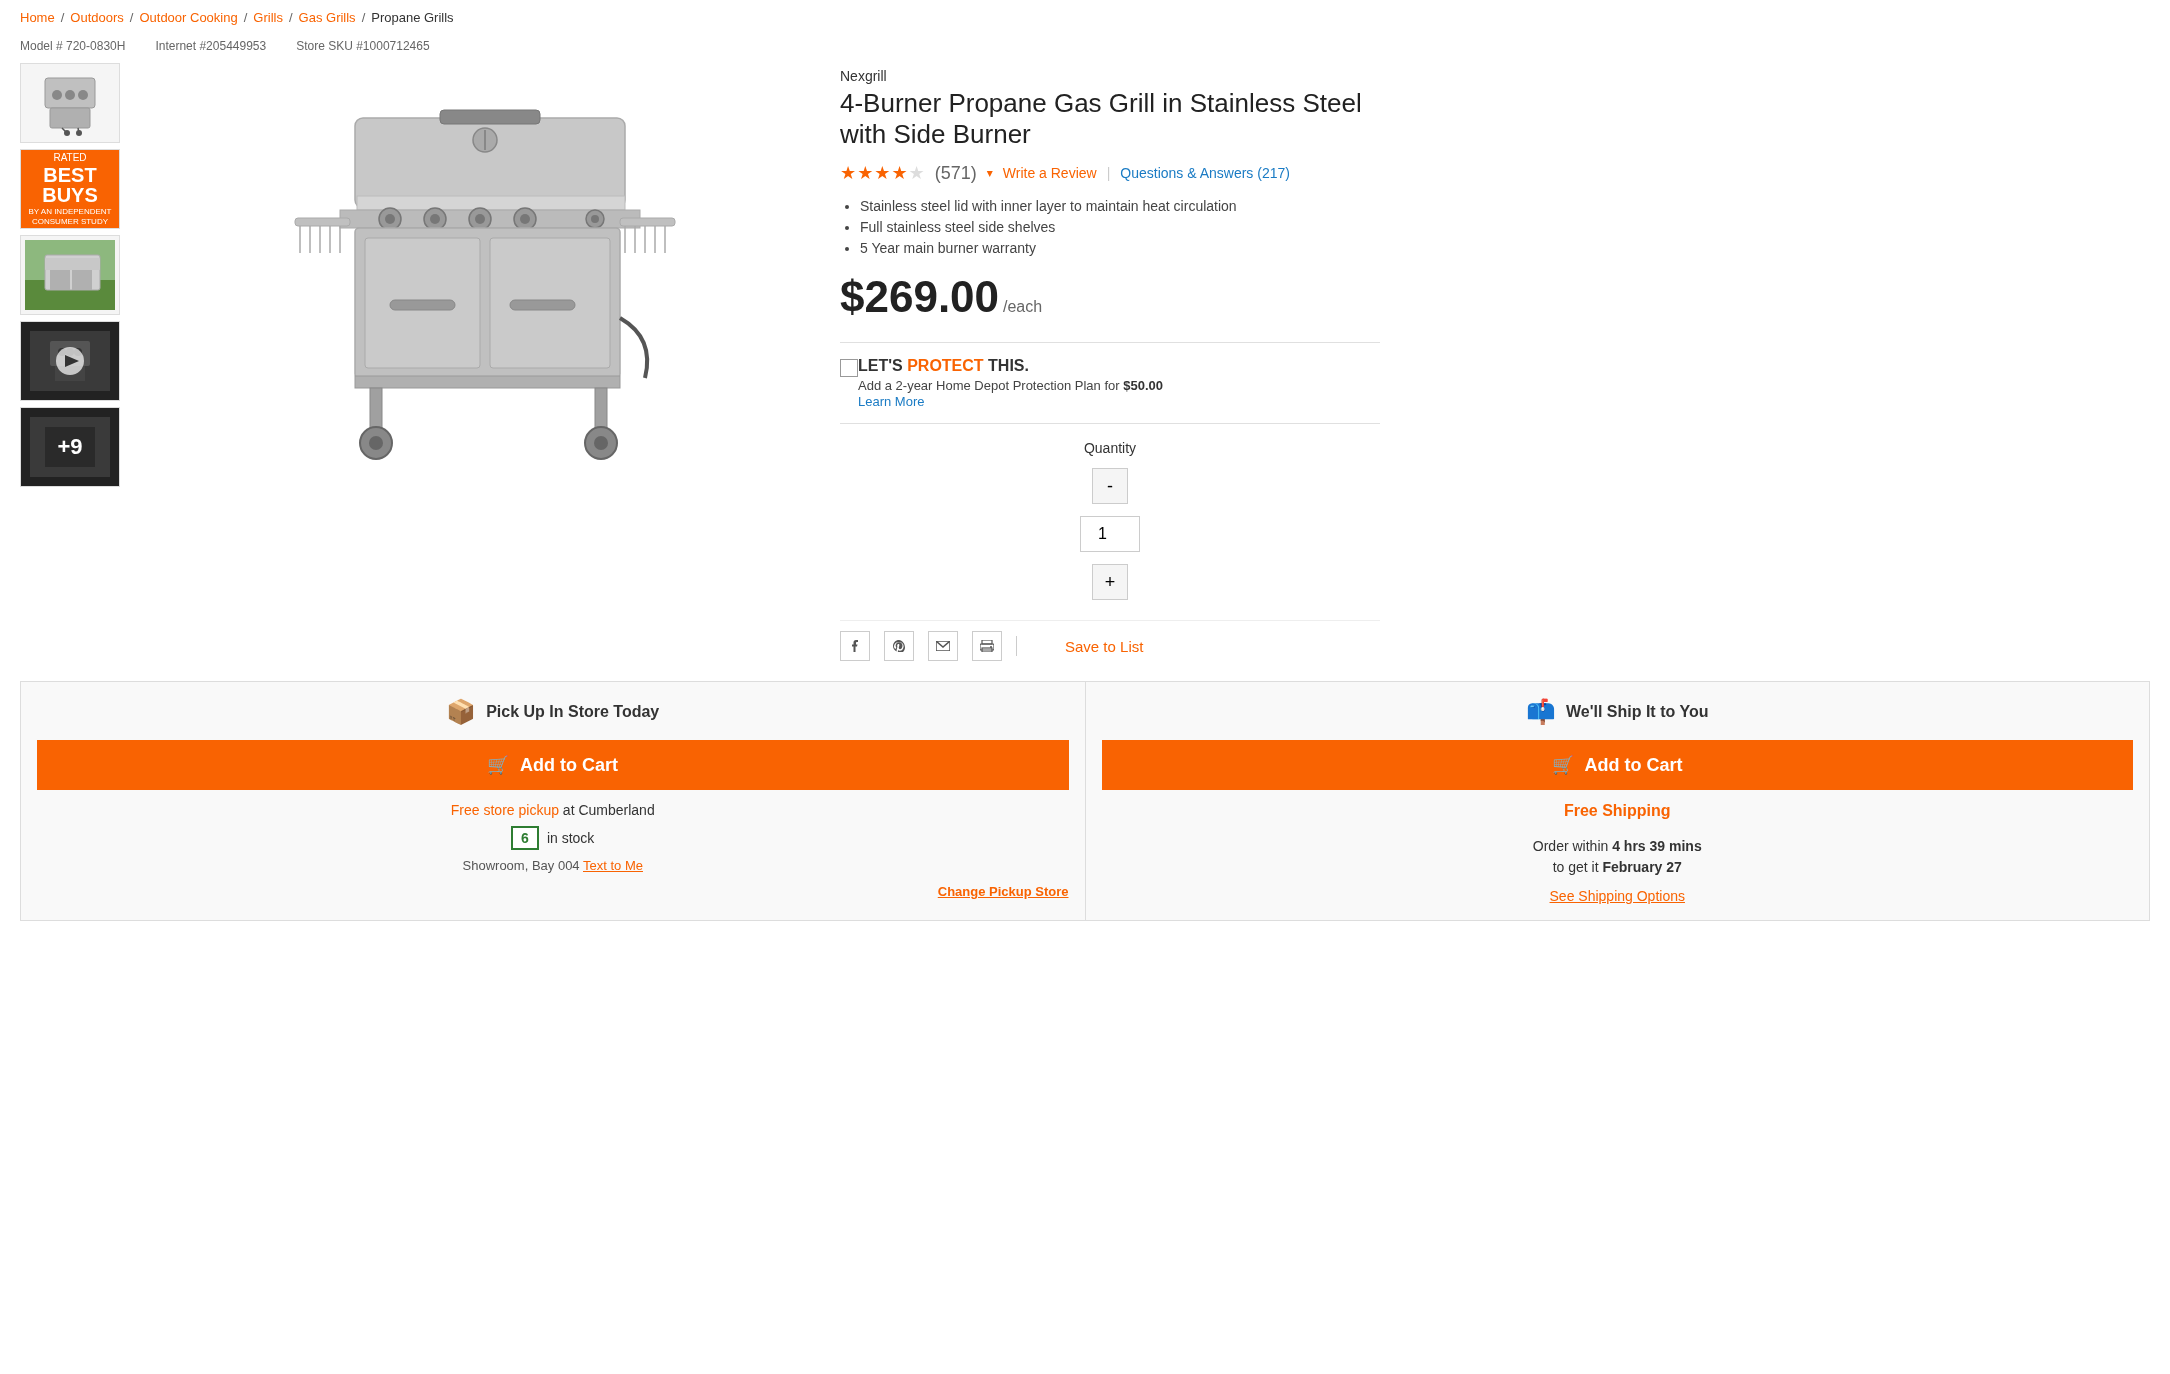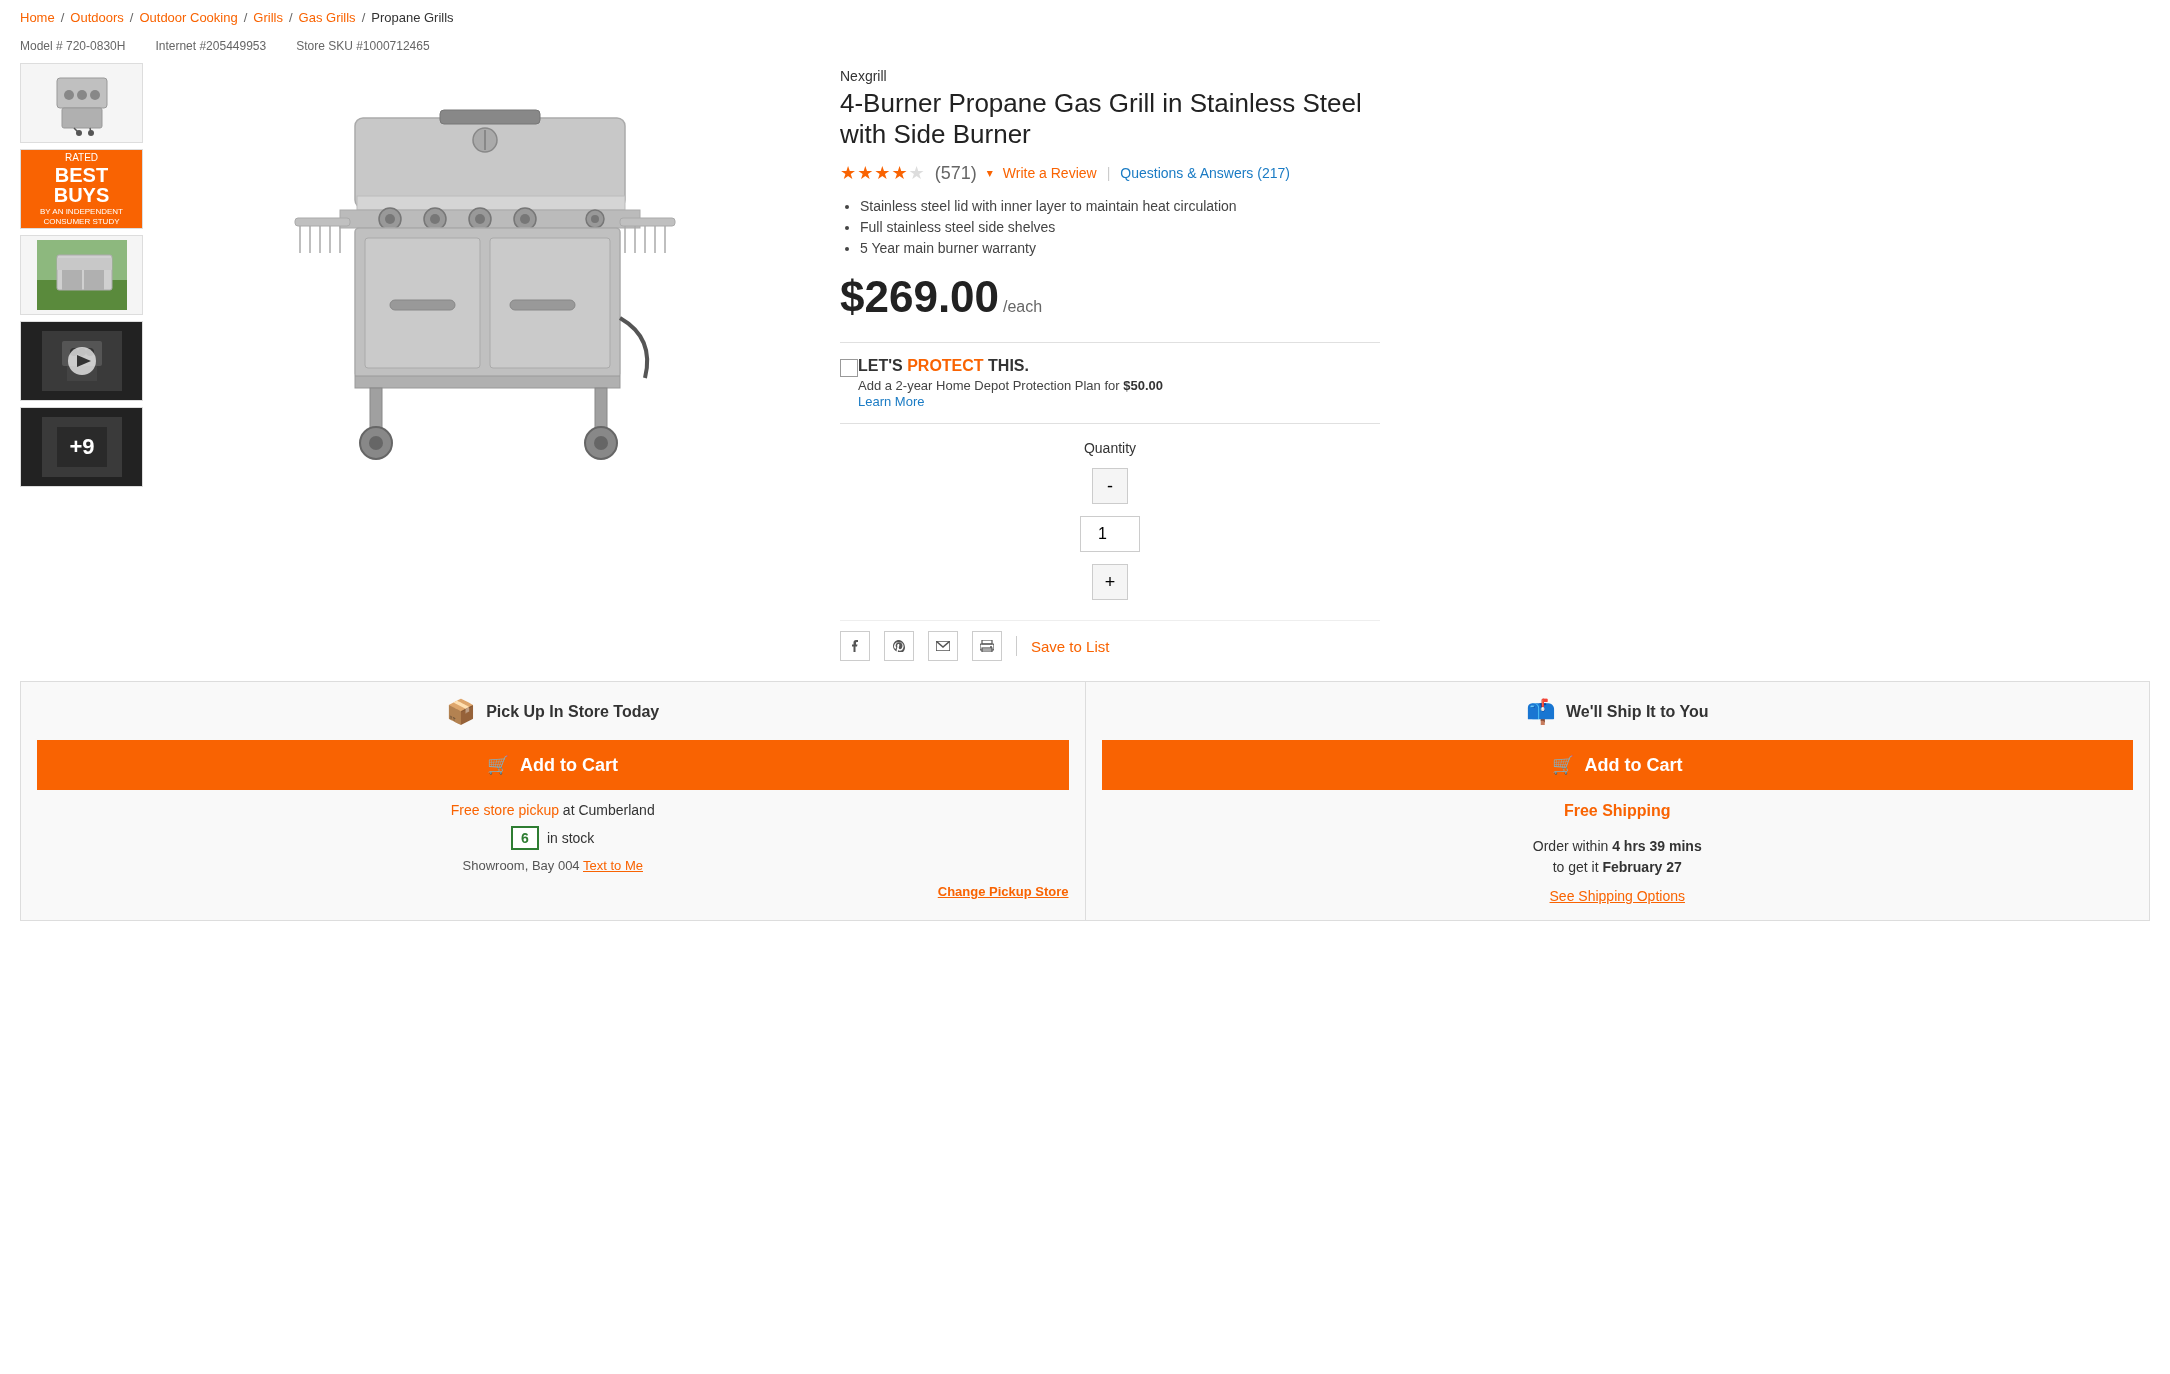--- a/index.html
+++ b/index.html
@@ -12,21 +12,21 @@
     .breadcrumb .current { color: #333; }
 
     
     .model-info { display: flex; gap: 30px; padding: 4px 20px 10px; font-size: 12px; color: #666; }
 
     
     .main-content { display: flex; padding: 0 20px; gap: 20px; max-width: 1400px; }
 
     
     .thumbnails { display: flex; flex-direction: column; gap: 6px; width: 110px; flex-shrink: 0; }
-    .thumb { width: 123px; height: 80px; border: 1px solid #ddd; cursor: pointer; overflow: hidden; display: flex; align-items: center; justify-content: center; position: relative; background: #f5f5f5; }
+    .thumb { width: 100px; height: 80px; border: 1px solid #ddd; cursor: pointer; overflow: hidden; display: flex; align-items: center; justify-content: center; position: relative; background: #f5f5f5; }
     .thumb.rated-best { background: #f96302; display: flex; flex-direction: column; align-items: center; justify-content: center; color: white; font-weight: bold; font-size: 11px; text-align: center; padding: 6px; }
     .thumb.rated-best .rated { font-size: 10px; font-weight: normal; margin-bottom: 2px; }
     .thumb.rated-best .best { font-size: 20px; font-weight: 900; line-height: 1; }
     .thumb.rated-best .buys { font-size: 20px; font-weight: 900; line-height: 1; }
     .thumb.rated-best .subtitle { font-size: 8px; font-weight: normal; margin-top: 2px; line-height: 1.2; }
     .thumb.more-images { background: #222; display: flex; align-items: center; justify-content: center; color: white; font-size: 20px; font-weight: bold; cursor: pointer; }
     .thumb.video-thumb { background: #222; display: flex; align-items: center; justify-content: center; }
 
     
     .main-image { flex: 1; display: flex; align-items: flex-start; justify-content: center; padding-top: 10px; }
@@ -67,21 +67,21 @@
     
     .quantity-row { display: flex; align-items: center; gap: 12px; margin-bottom: 20px; flex-direction: column; }
     .quantity-label { font-size: 14px; color: #333; }
     .qty-btn { width: 36px; height: 36px; border: 1px solid #ccc; background: #f5f5f5; font-size: 18px; cursor: pointer; display: flex; align-items: center; justify-content: center; }
     .qty-input { width: 60px; height: 36px; border: 1px solid #ccc; text-align: center; font-size: 16px; }
 
     
     .social-row { display: flex; align-items: center; gap: 14px; padding: 10px 0; border-top: 1px solid #eee; margin-top: 10px; }
     .social-icon { width: 30px; height: 30px; border: 1px solid #ccc; display: flex; align-items: center; justify-content: center; cursor: pointer; color: #555; font-size: 14px; }
     .social-divider { height: 20px; width: 1px; background: #ccc; }
-    .save-to-list { color: #f96302; font-size: 15px; cursor: pointer; text-decoration: none; font-weight: normal; }
+    .save-to-list { color: #f96302; font-size: 15px; cursor: pointer; text-decoration: none; font-weight: normal; margin-left: 34px; }
 
     
     .bottom-section { display: flex; gap: 0; margin: 10px 20px; border: 1px solid #ddd; }
     .pickup-section, .ship-section { flex: 1; padding: 16px; background: #f9f9f9; }
     .pickup-section { border-right: 1px solid #ddd; }
     .section-header { display: flex; align-items: center; justify-content: center; gap: 10px; font-size: 16px; font-weight: bold; color: #333; margin-bottom: 14px; }
     .section-icon { font-size: 24px; }
     .add-to-cart-btn { width: 100%; padding: 14px; background: #f96302; color: white; border: none; font-size: 18px; font-weight: bold; cursor: pointer; display: flex; align-items: center; justify-content: center; gap: 10px; margin-bottom: 12px; }
     .free-pickup { color: #1a7bc4; font-size: 14px; text-align: center; }
     .stock-row { display: flex; align-items: center; justify-content: center; gap: 8px; margin: 8px 0; font-size: 14px; }

